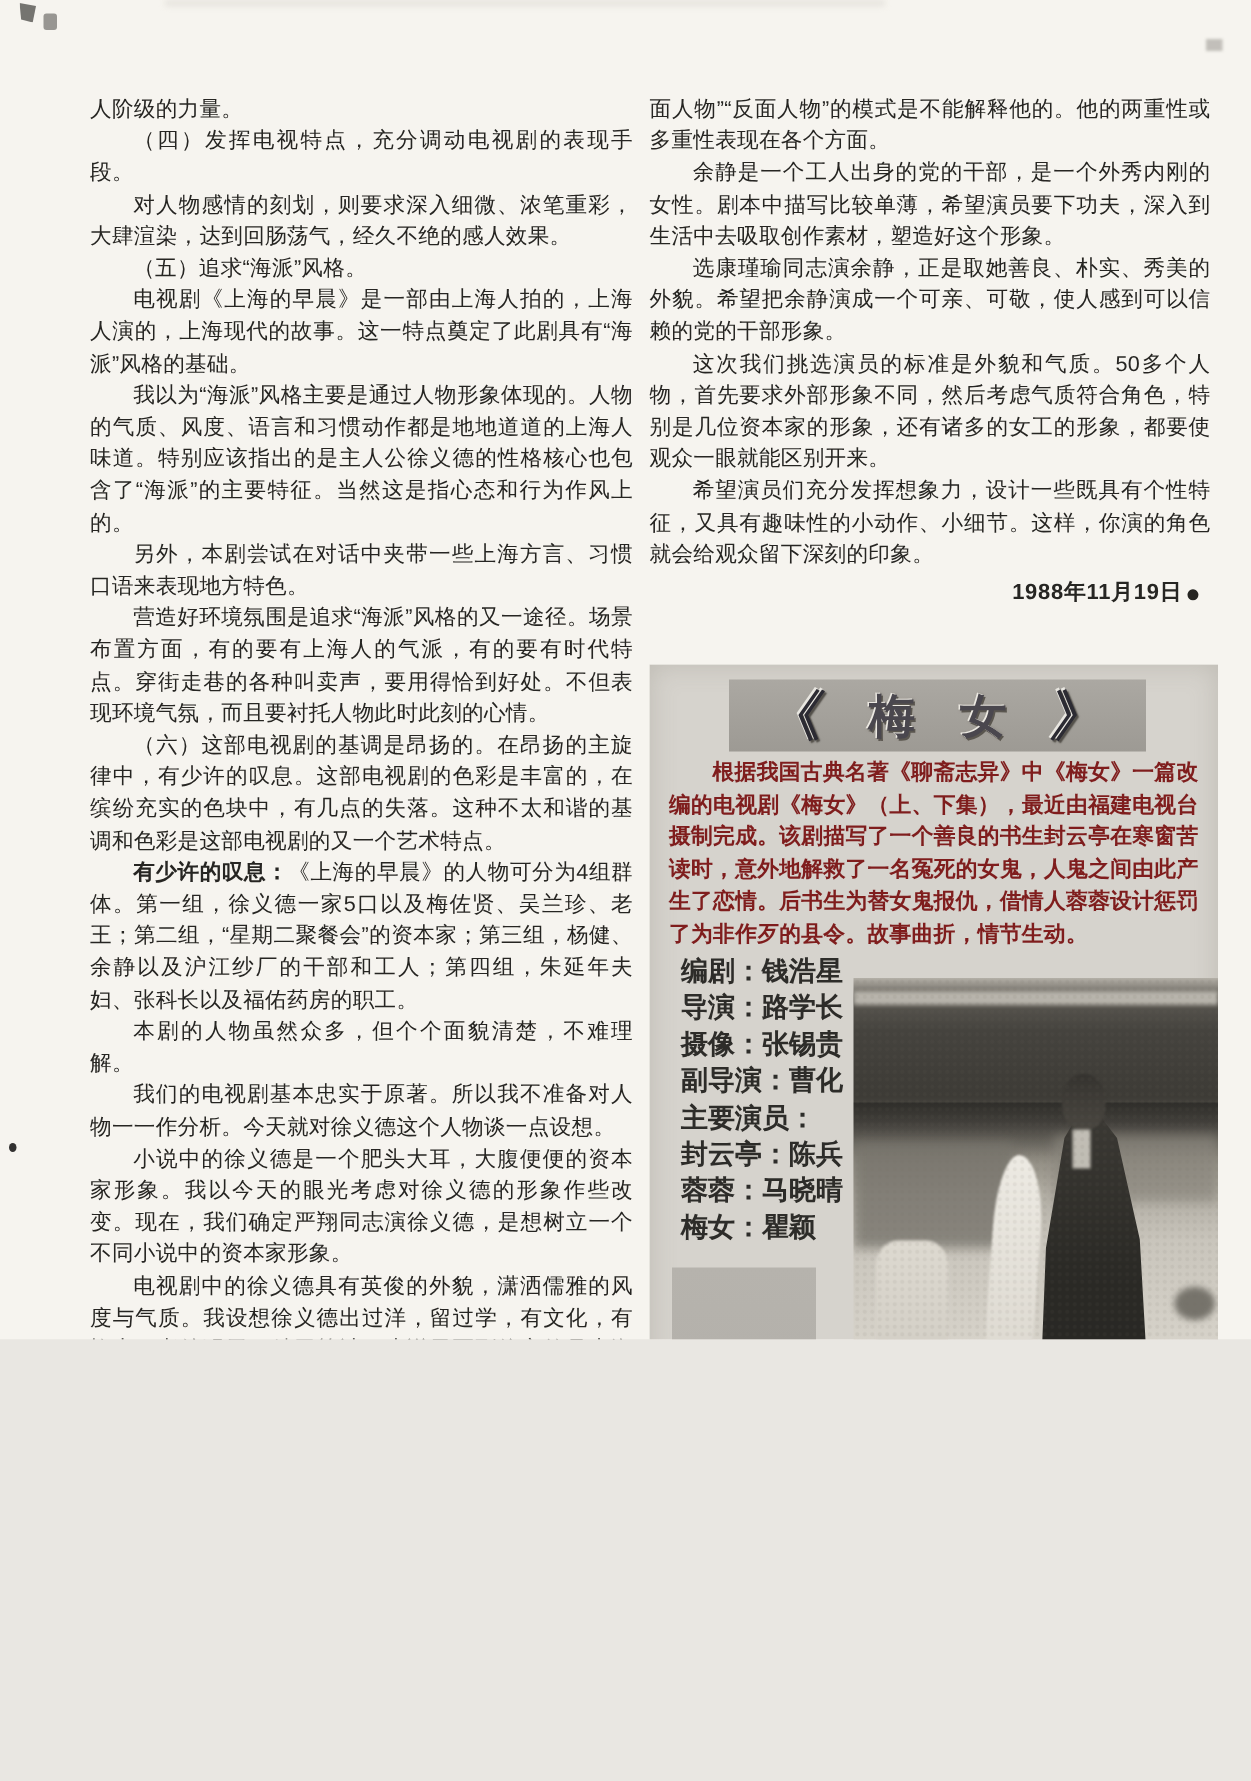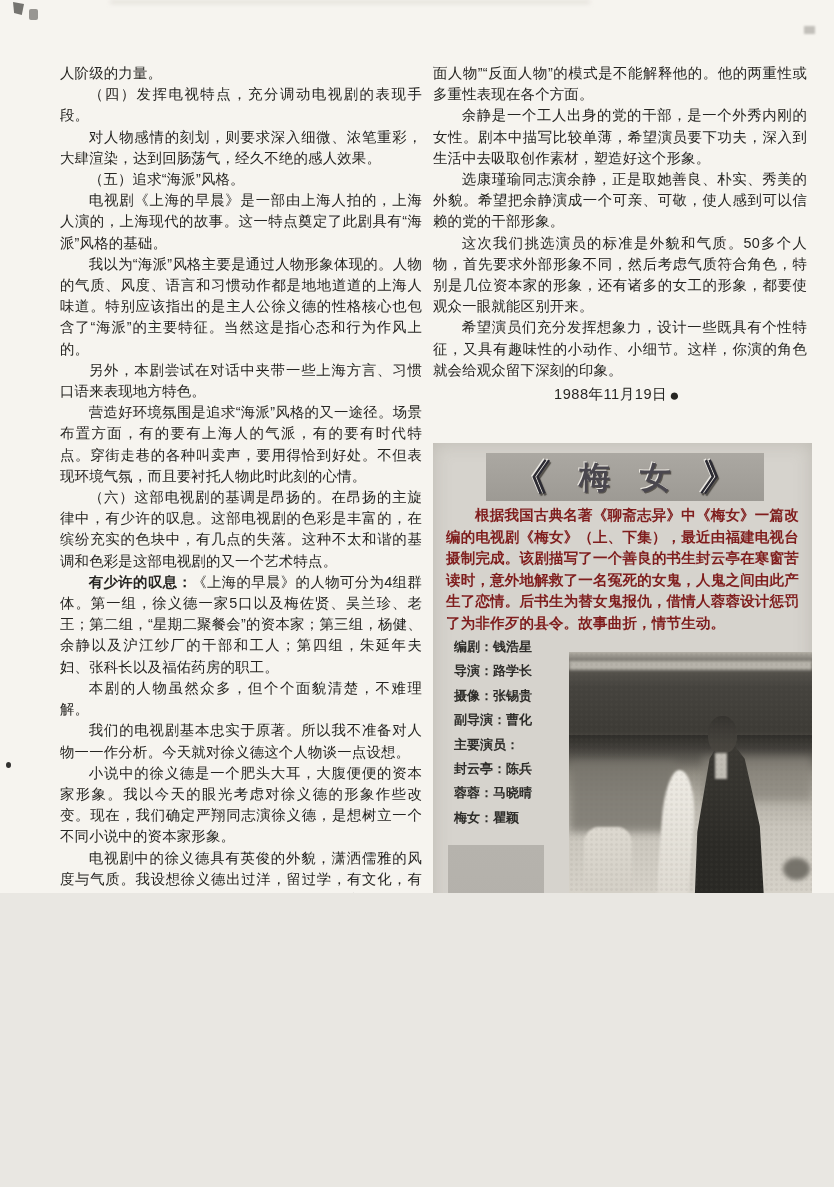--- a/index.html
+++ b/index.html
@@ -17,22 +17,22 @@
   .col-left{left:60px; width:362px;}
   .col-right{left:433px; width:374px;}
   .para{
     margin:0; text-indent:2em; text-align:justify;
     font-size:14.4px; line-height:21.2px; letter-spacing:.2px;
     color:var(--ink);
   }
   .para.noindent{text-indent:0;}
   .para b{font-weight:bold;}
   .date-line{
-    margin-top:4px; text-align:center; padding-right:6px;
-    font-size:14.6px; font-weight:normal; letter-spacing:.5px;
+    margin-top:4px; text-align:right; padding-right:6px;
+    font-size:14.6px; font-weight:bold; letter-spacing:.5px;
   }
   .endmark{font-size:17px; vertical-align:-2px; margin-left:2px;}
   
   .feature-box{
     position:absolute; left:433px; top:443px; width:379px; height:647px;
     background:var(--box-bg);
     box-shadow:inset 0 0 18px rgba(120,115,105,.25);
   }
   .banner{
     position:absolute; left:53px; top:10px; width:278px; height:48px;
@@ -50,21 +50,21 @@
     text-shadow:-1px -1px 0 #ece9e2, 1px 1px 0 #5a564f, 0 0 2px #807c74;
     letter-spacing:0;
   }
   .fb-intro{
     position:absolute; left:13px; top:62px; width:353px; margin:0;
     font-size:14.5px; font-weight:bold; line-height:21.6px;
     text-indent:2em; text-align:justify; color:#7f1d1d; letter-spacing:.2px;
   }
   .credits{position:absolute; left:21px; top:192px; width:150px;}
   .credit-line{
-    font-size:13px; font-weight:bold; line-height:24.4px;
+    font-size:18px; font-weight:bold; line-height:24.4px;
     color:#2d2c29; white-space:nowrap;
   }
   .gray-block{
     position:absolute; left:15px; top:402px; width:96px; height:218px;
     background:linear-gradient(180deg,#b6b3ad,#aeaba5);
     filter:blur(.4px);
   }
   
   .photo{
     position:absolute; left:136px; top:209px; width:243px; height:438px; overflow:hidden;

